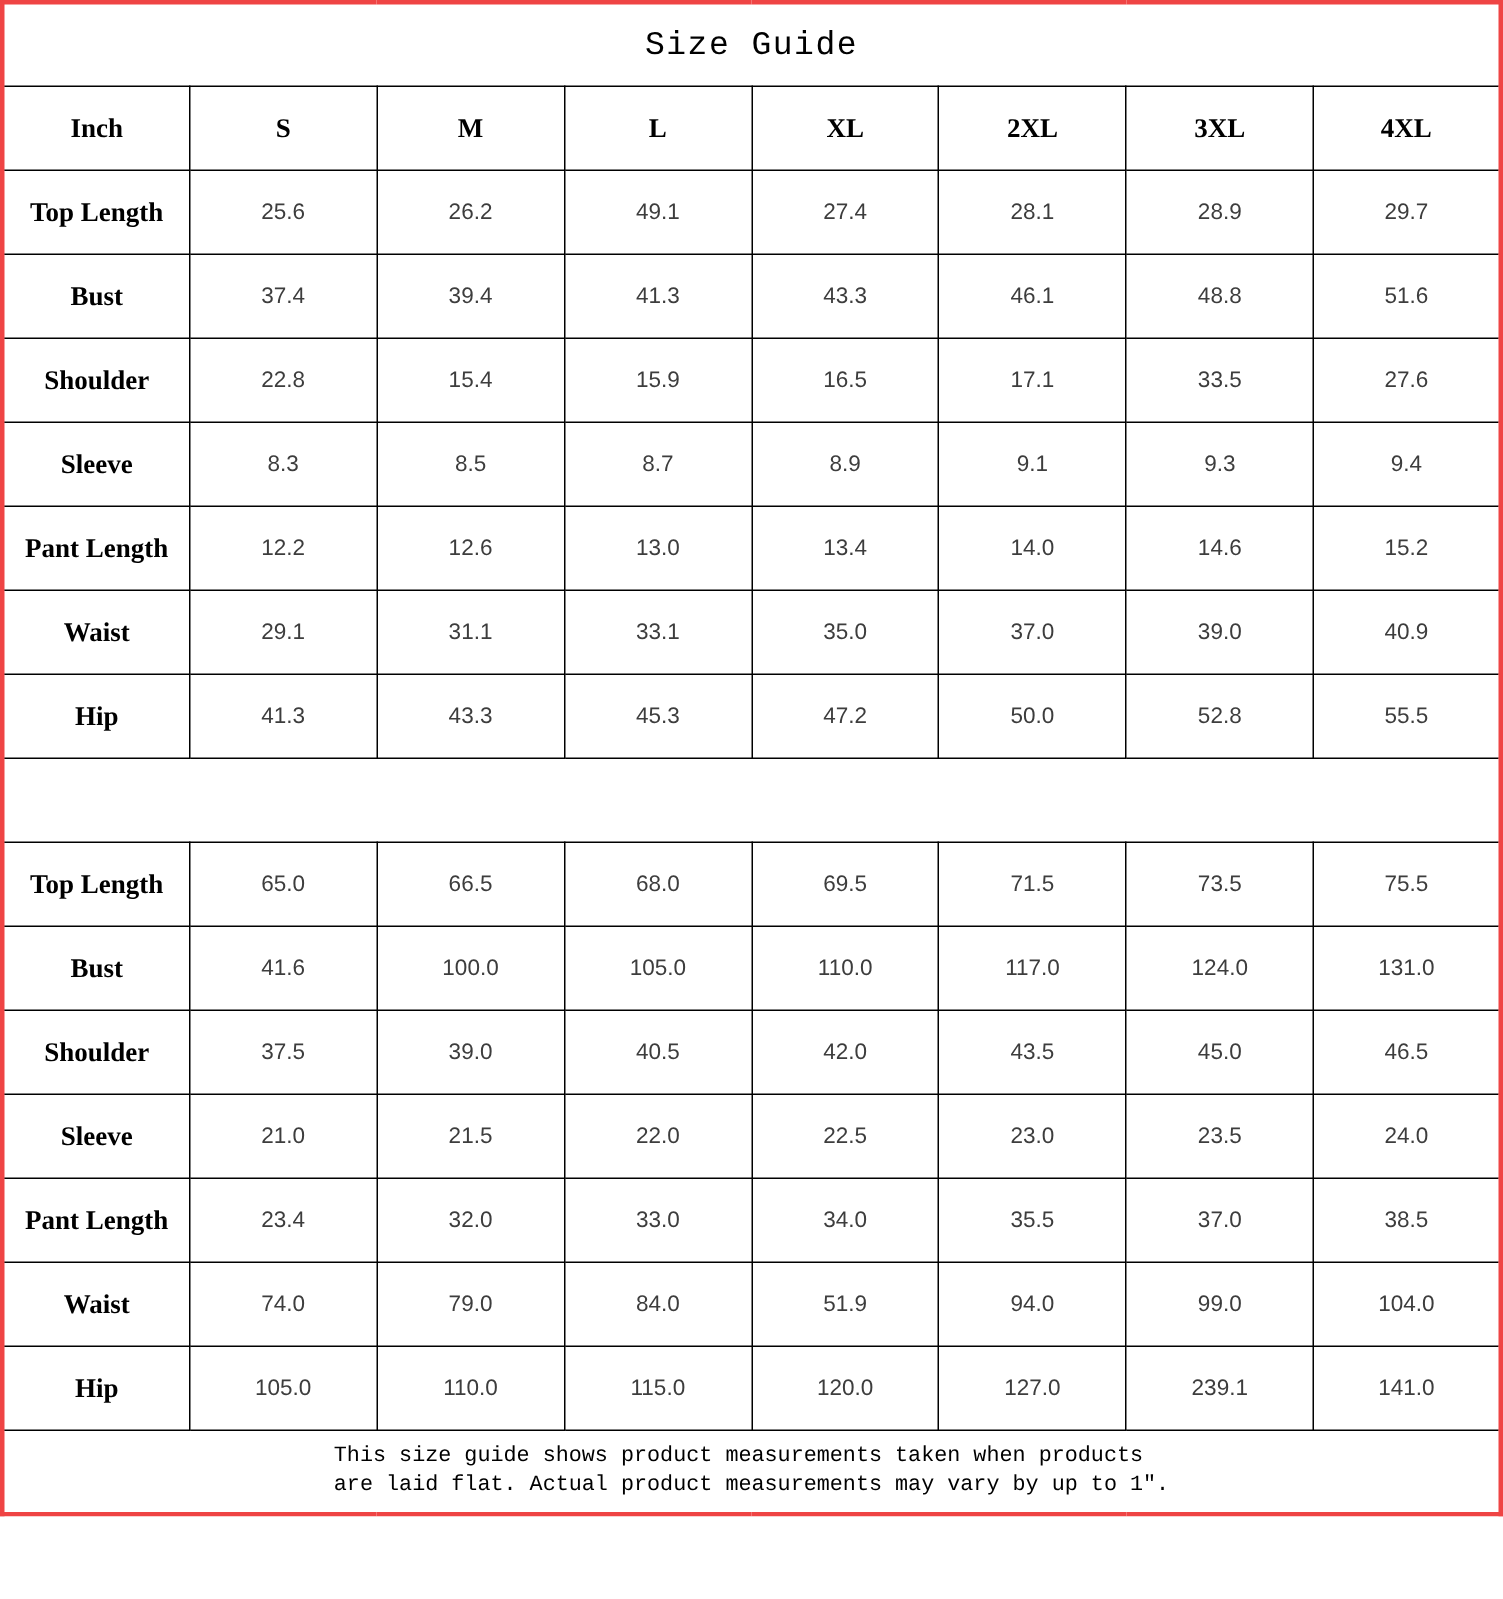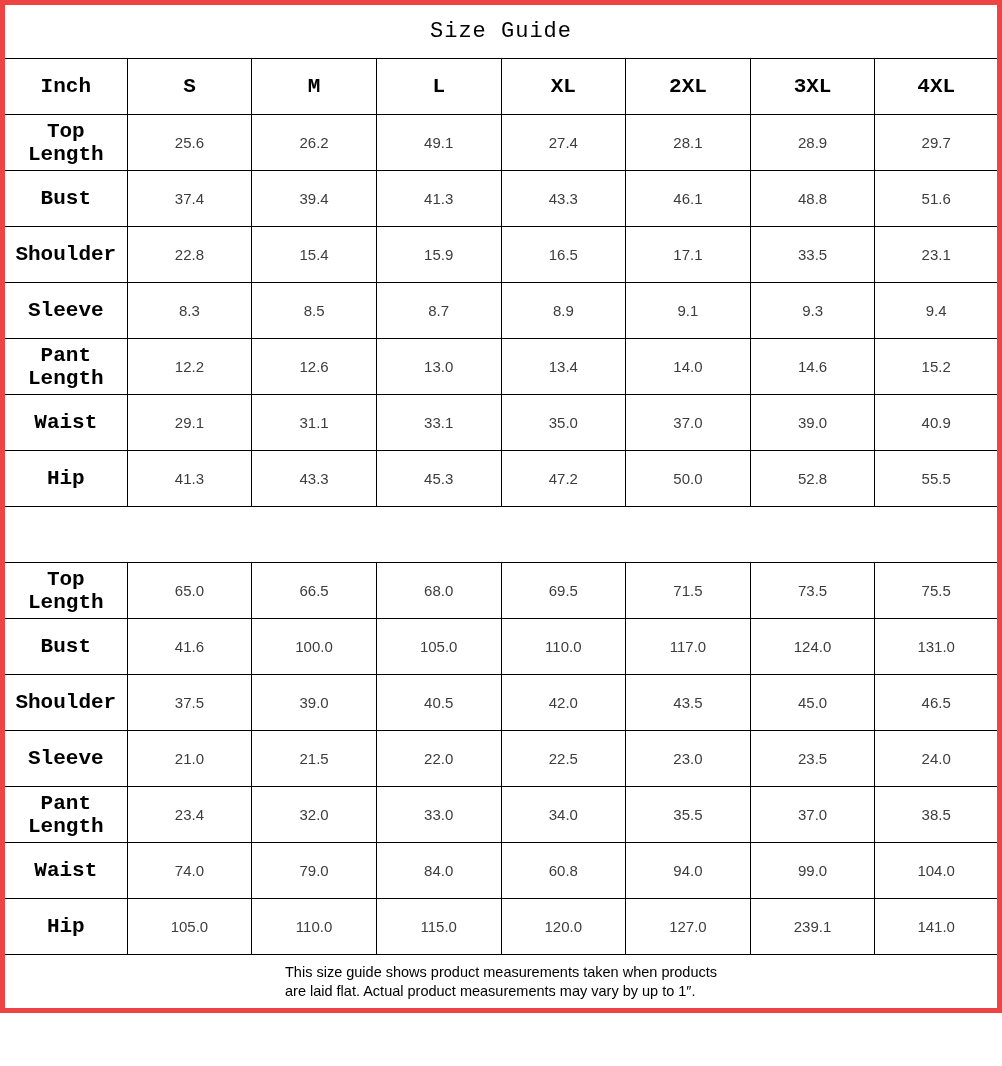--- a/index.html
+++ b/index.html
@@ -6,52 +6,52 @@
     margin: 0;
     padding: 0;
     background: #ffffff;
   }
   .size-guide {
     width: 1002px;
     height: 792px;
     border-collapse: collapse;
     table-layout: fixed;
     background: #ffffff;
-    border: 5px solid #ef4444;
+    border: 3px solid #ef4444;
   }
   .size-guide tr { height: 56px; }
   .size-guide td, .size-guide th {
     border: 1px solid #000000;
     padding: 0;
     text-align: center;
     vertical-align: middle;
     overflow: hidden;
   }
   .title-cell {
     font-family: "Liberation Mono", monospace;
     font-size: 22px;
     font-weight: 400;
     color: #000000;
     letter-spacing: 1px;
   }
   .size-guide th {
-    font-family: Liberation Mono, monospace;
+    font-family: Liberation Serif, serif;
     font-weight: 700;
-    font-size: 21px;
+    font-size: 18px;
     color: #000000;
   }
   .val {
     font-family: "Liberation Sans", sans-serif;
     font-weight: 400;
     font-size: 15px;
     color: #3d3d3d;
   }
   .spacer-cell { background: #ffffff; }
   .footer-cell {
-    font-family: Liberation Sans, sans-serif;
+    font-family: Liberation Mono, monospace;
     font-size: 14.5px;
     color: #000000;
   }
   .footnote {
     display: inline-block;
     text-align: left;
     line-height: 19px;
     white-space: nowrap;
   }
 </style>
@@ -105,21 +105,21 @@
       <td class="val">51.6</td>
     </tr>
     <tr>
       <th>Shoulder</th>
       <td class="val">22.8</td>
       <td class="val">15.4</td>
       <td class="val">15.9</td>
       <td class="val">16.5</td>
       <td class="val">17.1</td>
       <td class="val">33.5</td>
-      <td class="val">23.1</td>
+      <td class="val">27.6</td>
     </tr>
     <tr>
       <th>Sleeve</th>
       <td class="val">8.3</td>
       <td class="val">8.5</td>
       <td class="val">8.7</td>
       <td class="val">8.9</td>
       <td class="val">9.1</td>
       <td class="val">9.3</td>
       <td class="val">9.4</td>
@@ -207,21 +207,21 @@
       <td class="val">34.0</td>
       <td class="val">35.5</td>
       <td class="val">37.0</td>
       <td class="val">38.5</td>
     </tr>
     <tr>
       <th>Waist</th>
       <td class="val">74.0</td>
       <td class="val">79.0</td>
       <td class="val">84.0</td>
-      <td class="val">60.8</td>
+      <td class="val">51.9</td>
       <td class="val">94.0</td>
       <td class="val">99.0</td>
       <td class="val">104.0</td>
     </tr>
     <tr>
       <th>Hip</th>
       <td class="val">105.0</td>
       <td class="val">110.0</td>
       <td class="val">115.0</td>
       <td class="val">120.0</td>

